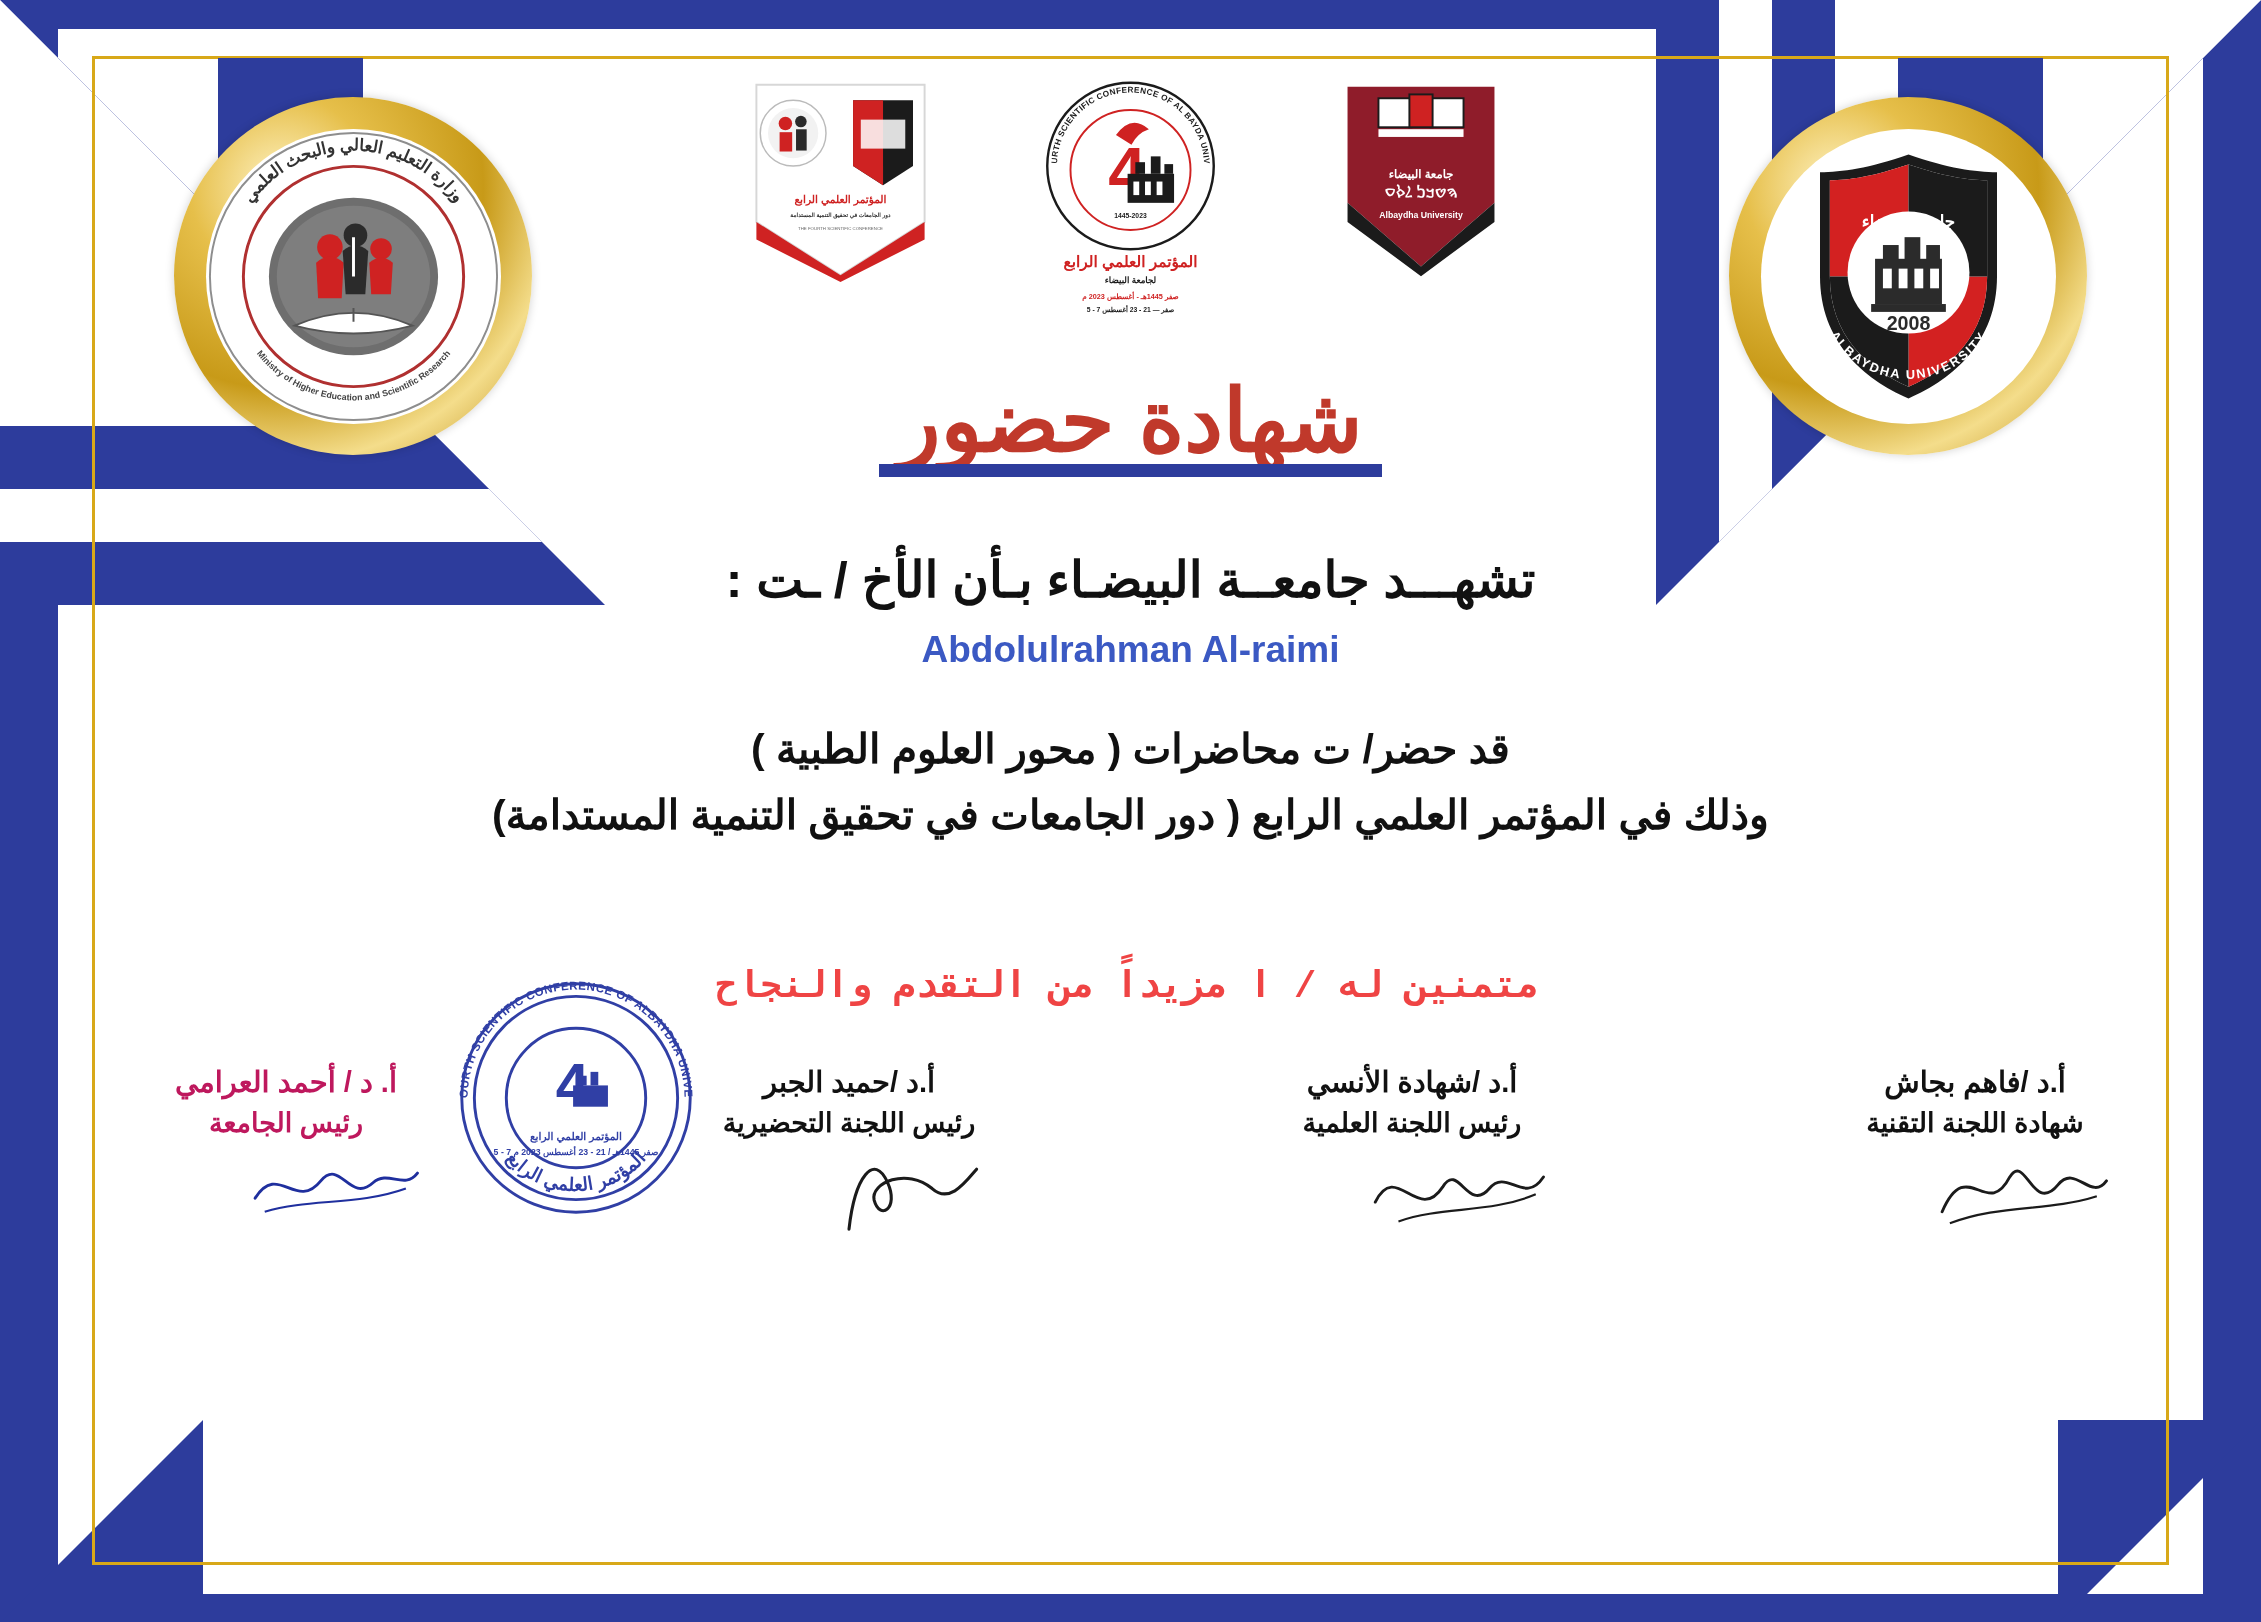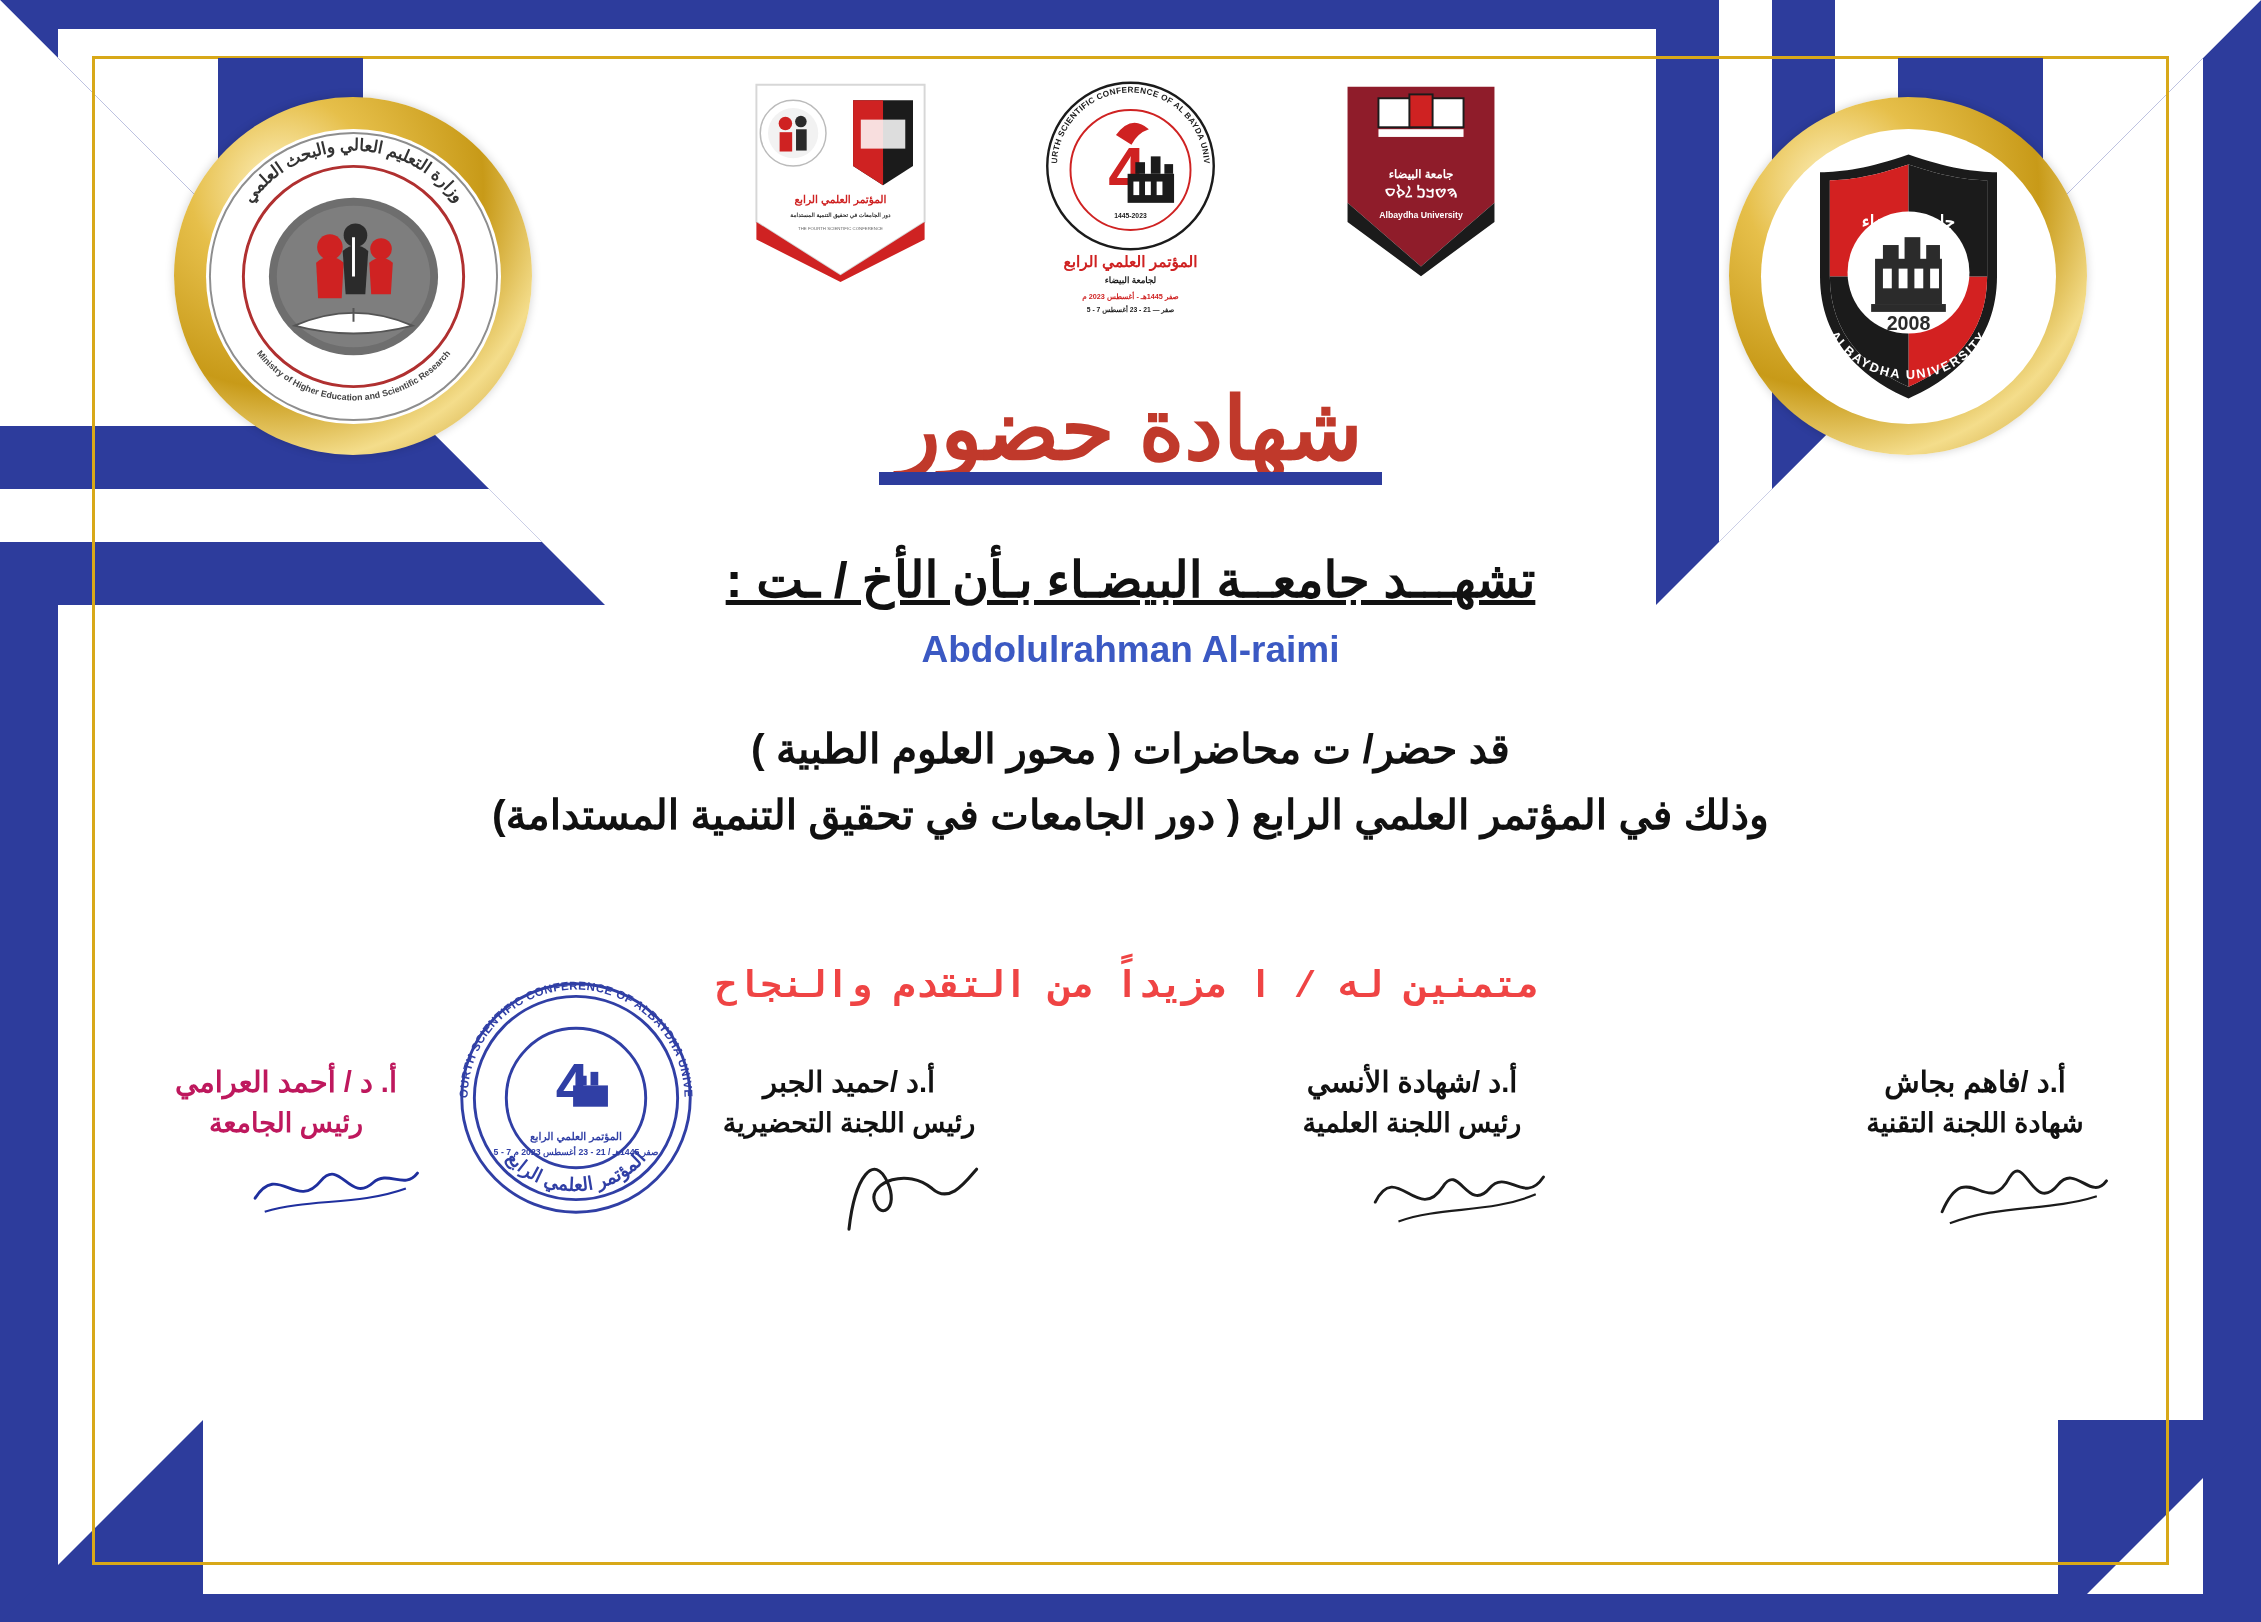--- a/index.html
+++ b/index.html
@@ -190,21 +190,20 @@
 
   .cert-title {
     position: absolute;
     left: 0; right: 0;
     top: 319px;
     font-size: 87px;
     font-weight: bold;
     color: #c0392b;
     letter-spacing: -1px;
     line-height: 1;
-    margin-top: 8px;
   }
   .cert-title .under {
     display: inline-block;
     position: relative;
     padding: 0 19.4px 12.6px 19.4px;
   }
   .cert-title .under::after {
     content: "";
     position: absolute;
     left: 0; right: 0; bottom: 0;
@@ -213,21 +212,20 @@
   }
 
   .line-to {
     position: absolute;
     left: 0; right: 0;
     top: 493px;
     font-size: 50px;
     font-weight: bold;
     color: #111111;
     letter-spacing: 1px;
-    text-decoration: underline;
   }
 
   .recipient {
     position: absolute;
     left: 0; right: 0;
     top: 571px;
     font-size: 37px;
     font-weight: bold;
     color: #3b59c3;
     direction: ltr;

